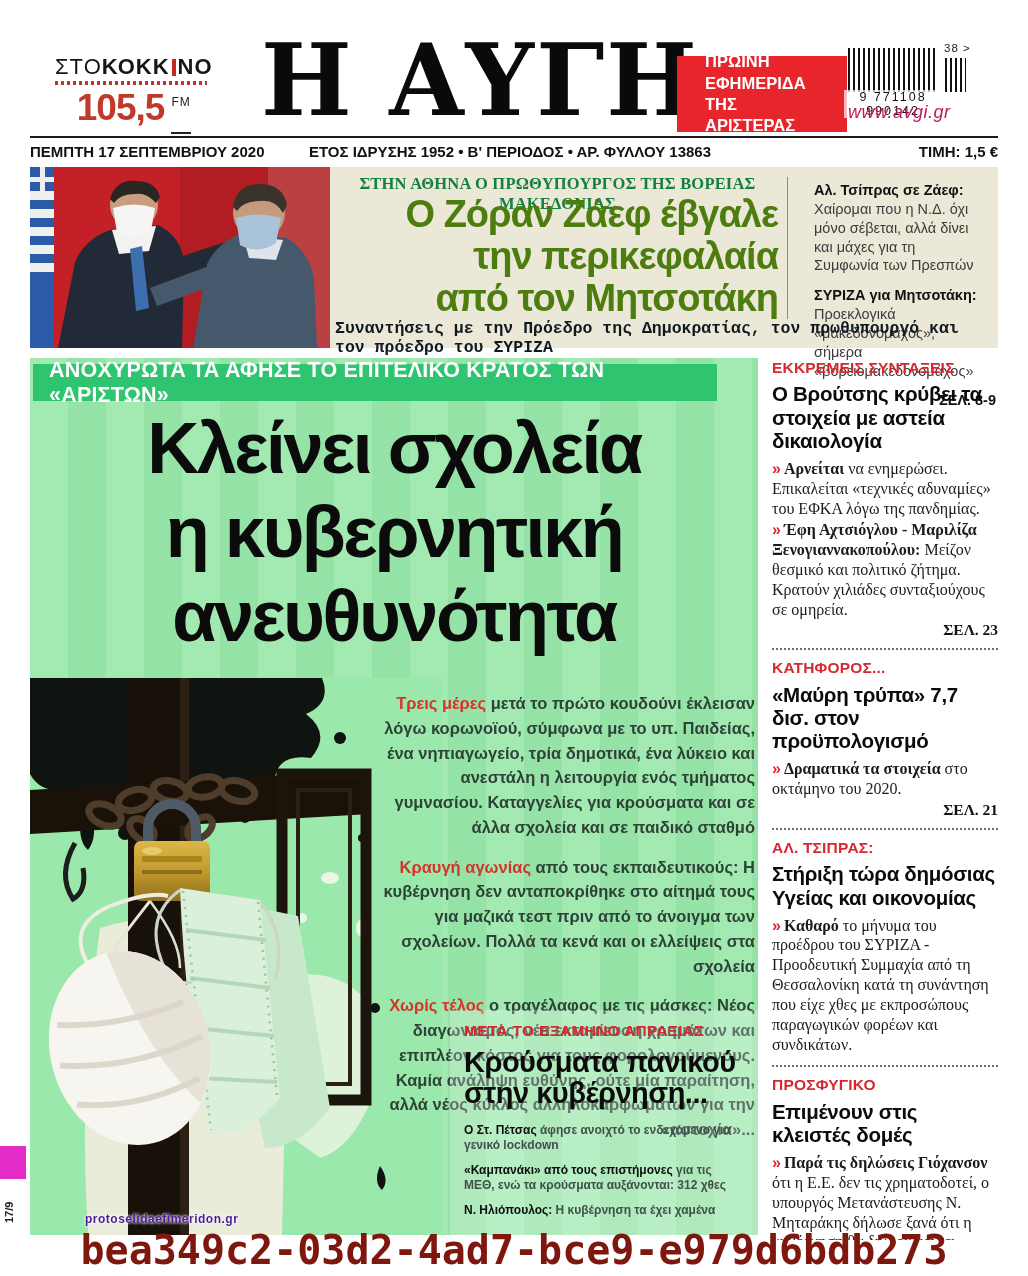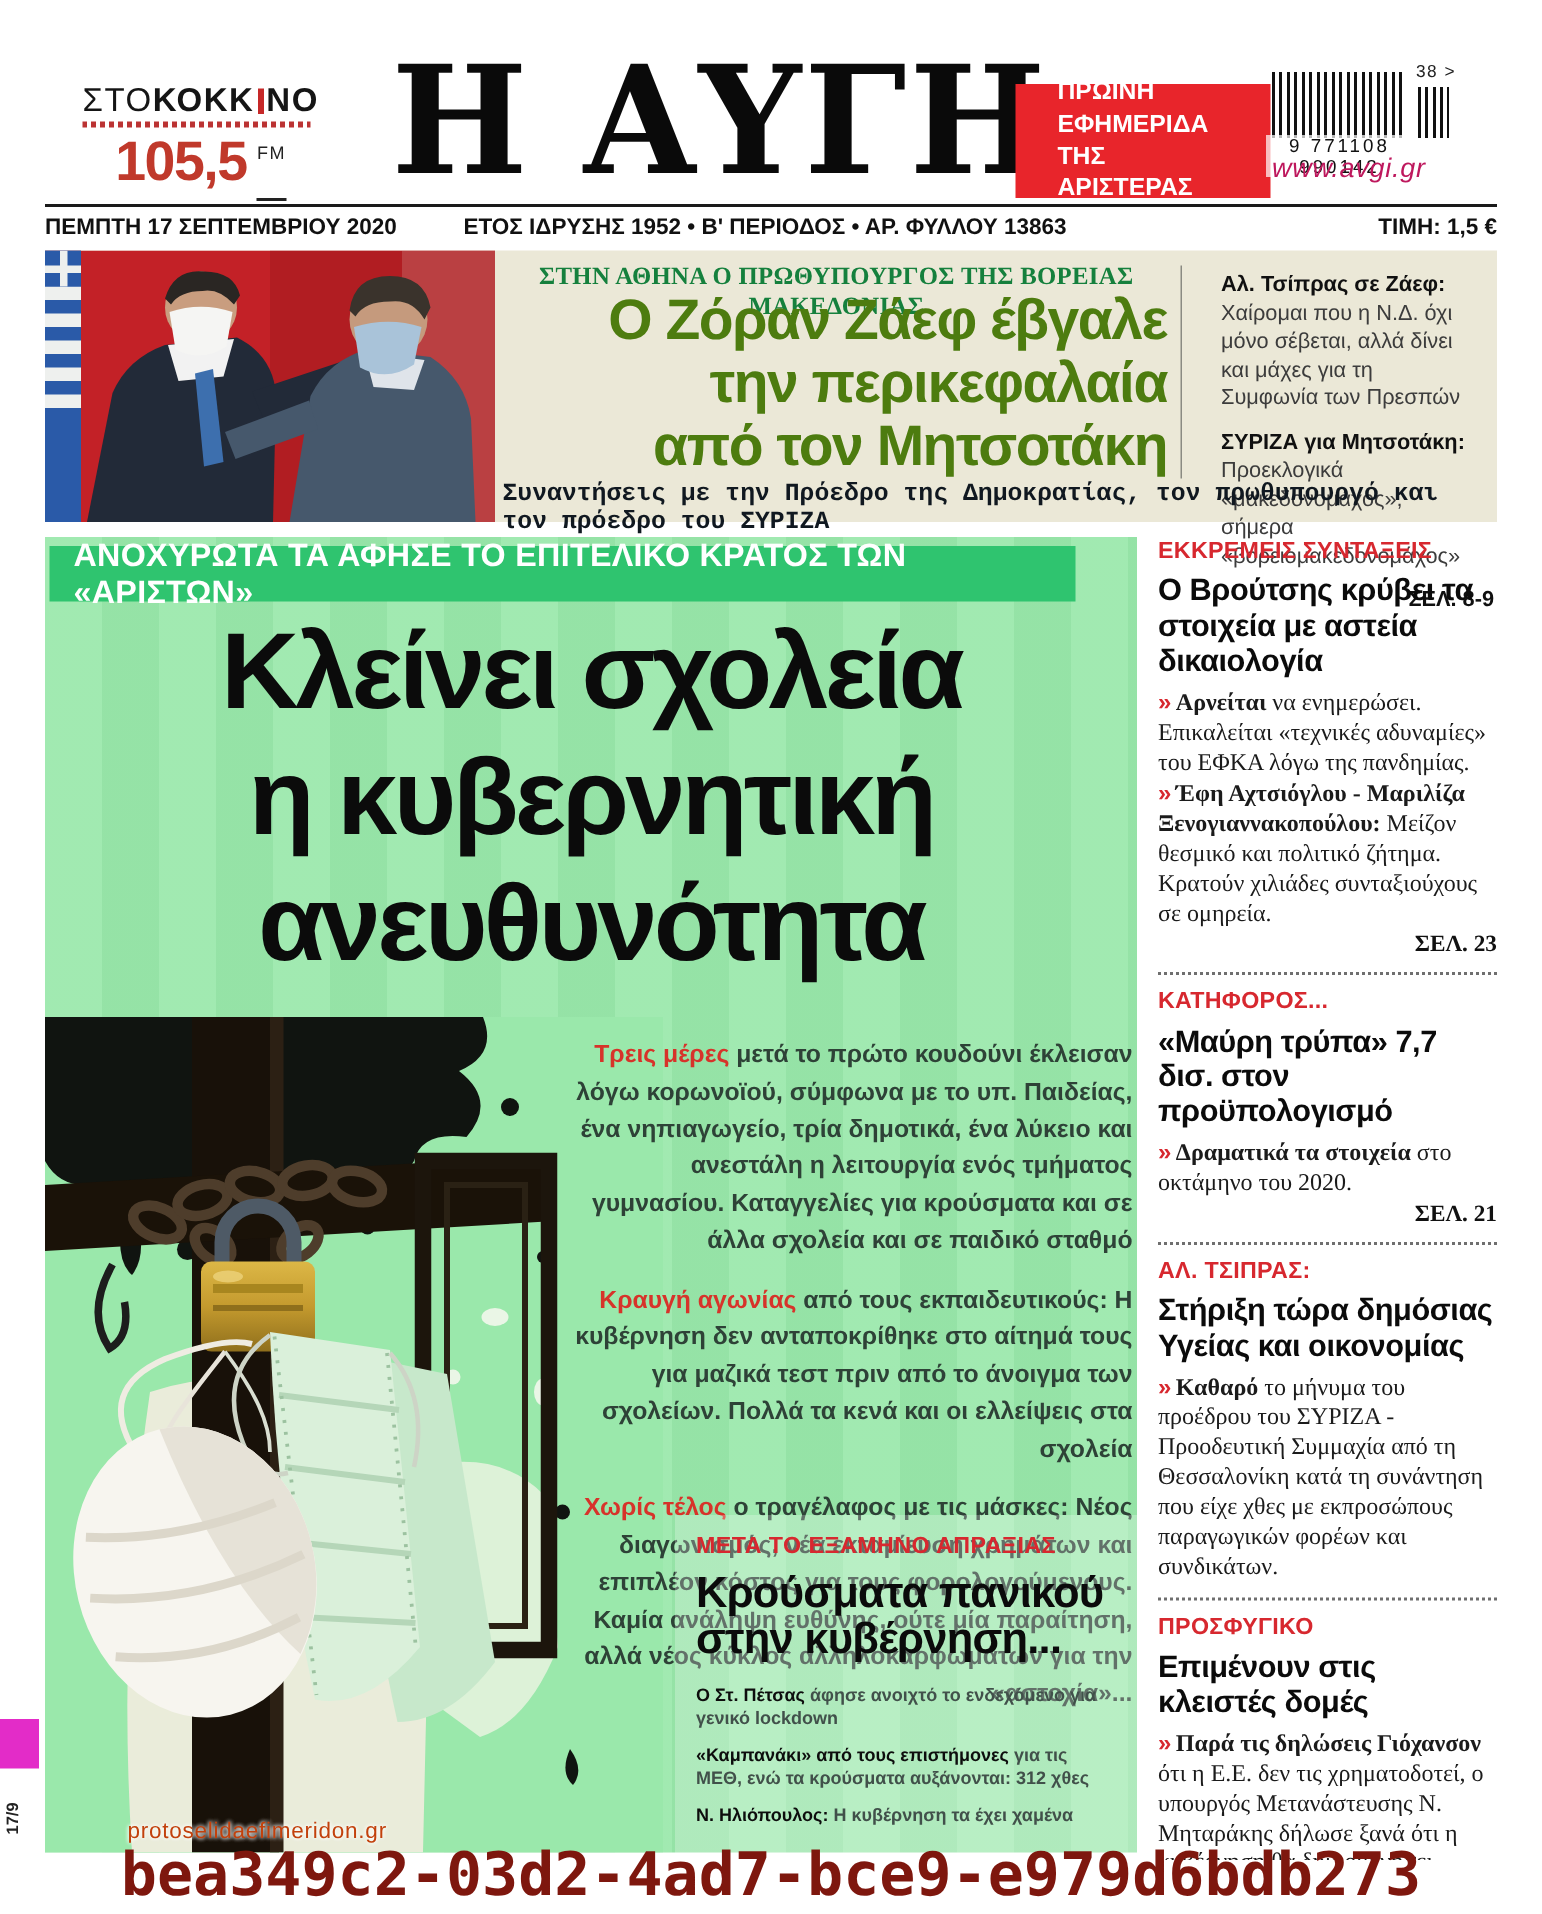--- a/index.html
+++ b/index.html
@@ -56,21 +56,21 @@
   .sidebar article:first-child{padding-top:2px;}
   .sidebar article:last-child{border-bottom:none;}
   .sb-kicker{color:#d7282f;font-weight:800;font-size:15.5px;line-height:1.25;margin-bottom:5px;letter-spacing:0.2px;}
   .sb-headline{font-size:20.5px;font-weight:800;line-height:1.13;letter-spacing:-0.3px;color:#0b0b0b;margin:0 0 7px;}
   .sb-b{font-family:"Liberation Serif",serif;font-size:16px;line-height:1.24;color:#1b1b1b;margin:0 0 2px;}
   .sb-b .chev{font-family:"Liberation Sans",sans-serif;}
   .sb-page{text-align:right;font-family:"Liberation Serif",serif;font-weight:700;font-size:15.5px;color:#111;margin-top:1px;}
   
   .magenta-block{left:0;top:1146px;width:26px;height:33px;background:#e32cc8;}
   .edge-date{left:3px;top:1183px;width:14px;height:40px;writing-mode:vertical-rl;transform:rotate(180deg);font-size:11px;font-weight:700;color:#222;}
-  .watermark{left:85px;top:1212px;font-size:15px;font-weight:400;color:#c2410c;text-shadow:0 0 3px #fff,0 0 3px #fff;letter-spacing:0.5px;}
+  .watermark{left:85px;top:1212px;font-size:12px;font-weight:700;color:#4c1d95;text-shadow:0 0 3px #fff,0 0 3px #fff;letter-spacing:0.5px;}
   .hash{left:0;top:1227px;width:1028px;text-align:center;font-family:"DejaVu Sans Mono",monospace;font-weight:700;font-size:40px;color:#7e170e;letter-spacing:0px;}
 </style>
 </head>
 <body>
 
 <div class="abs radio-logo">
   <div class="radio-name"><span>ΣΤΟ</span><span class="bold">ΚΟΚΚ</span><span class="rn-bar"></span><span class="bold">ΝΟ</span></div>
   <div class="radio-dots"></div>
   <div class="radio-freq"><span>105,5</span><span class="radio-fm">FM</span></div>
 </div>

